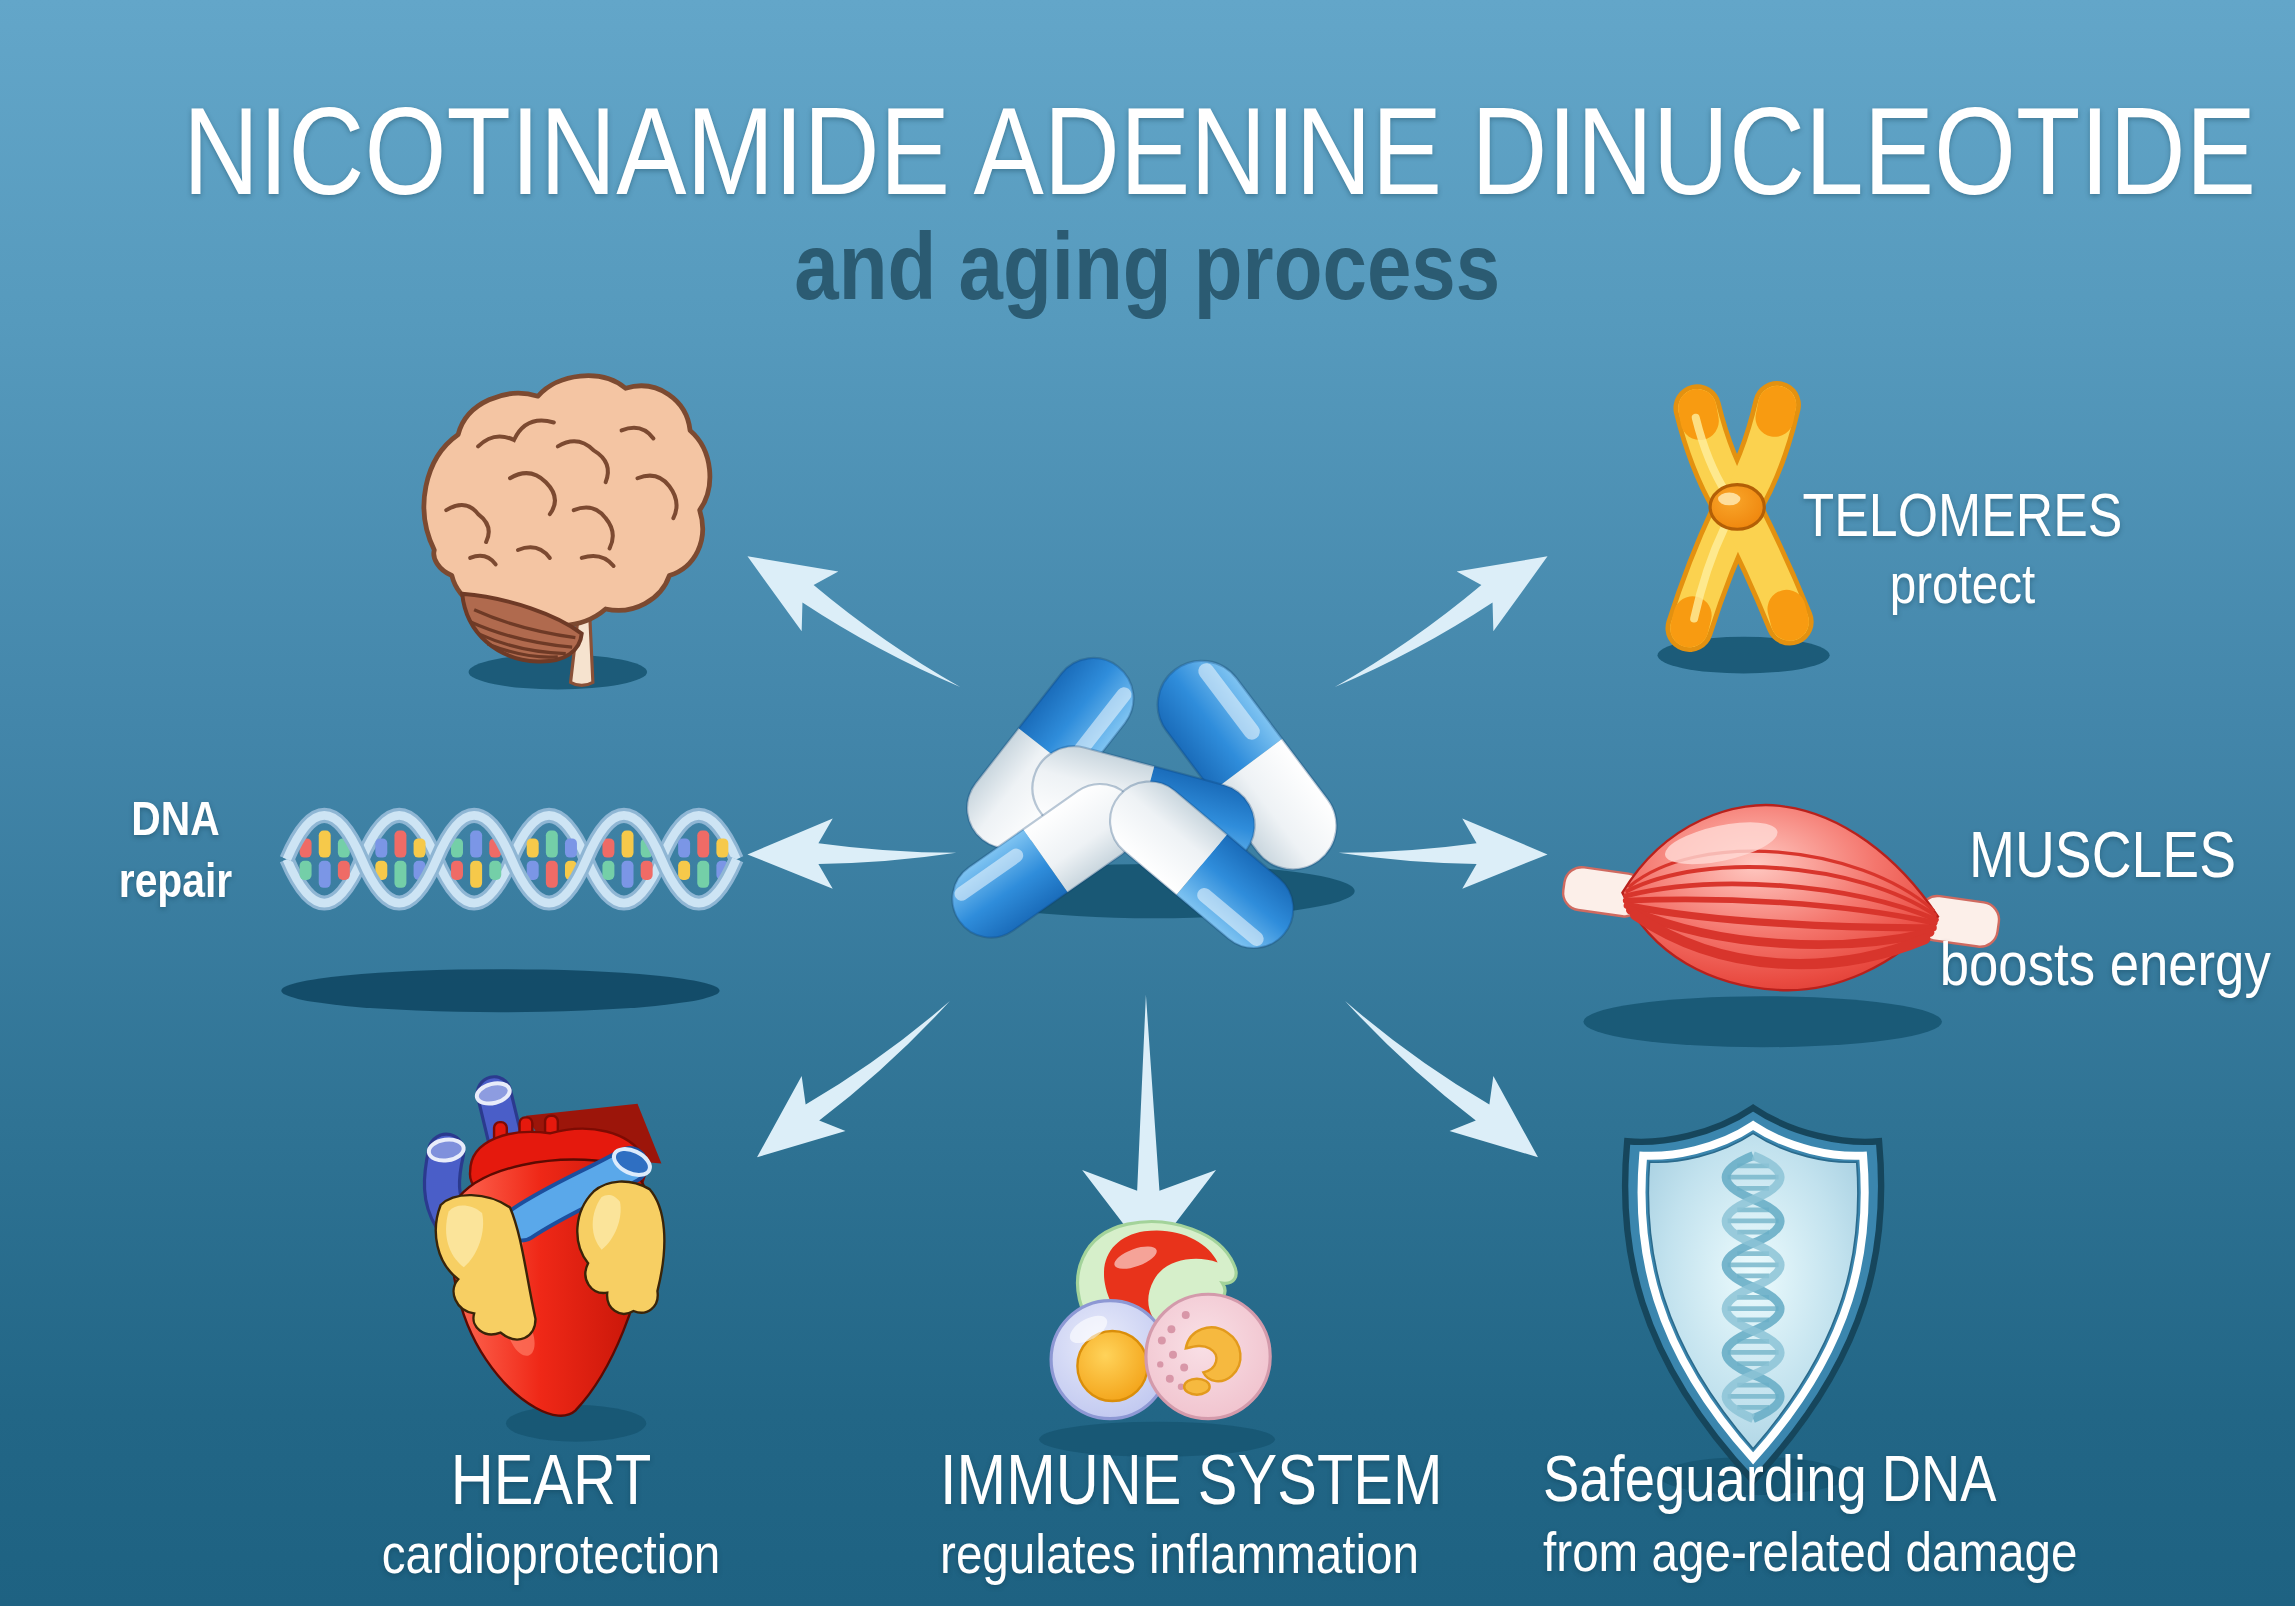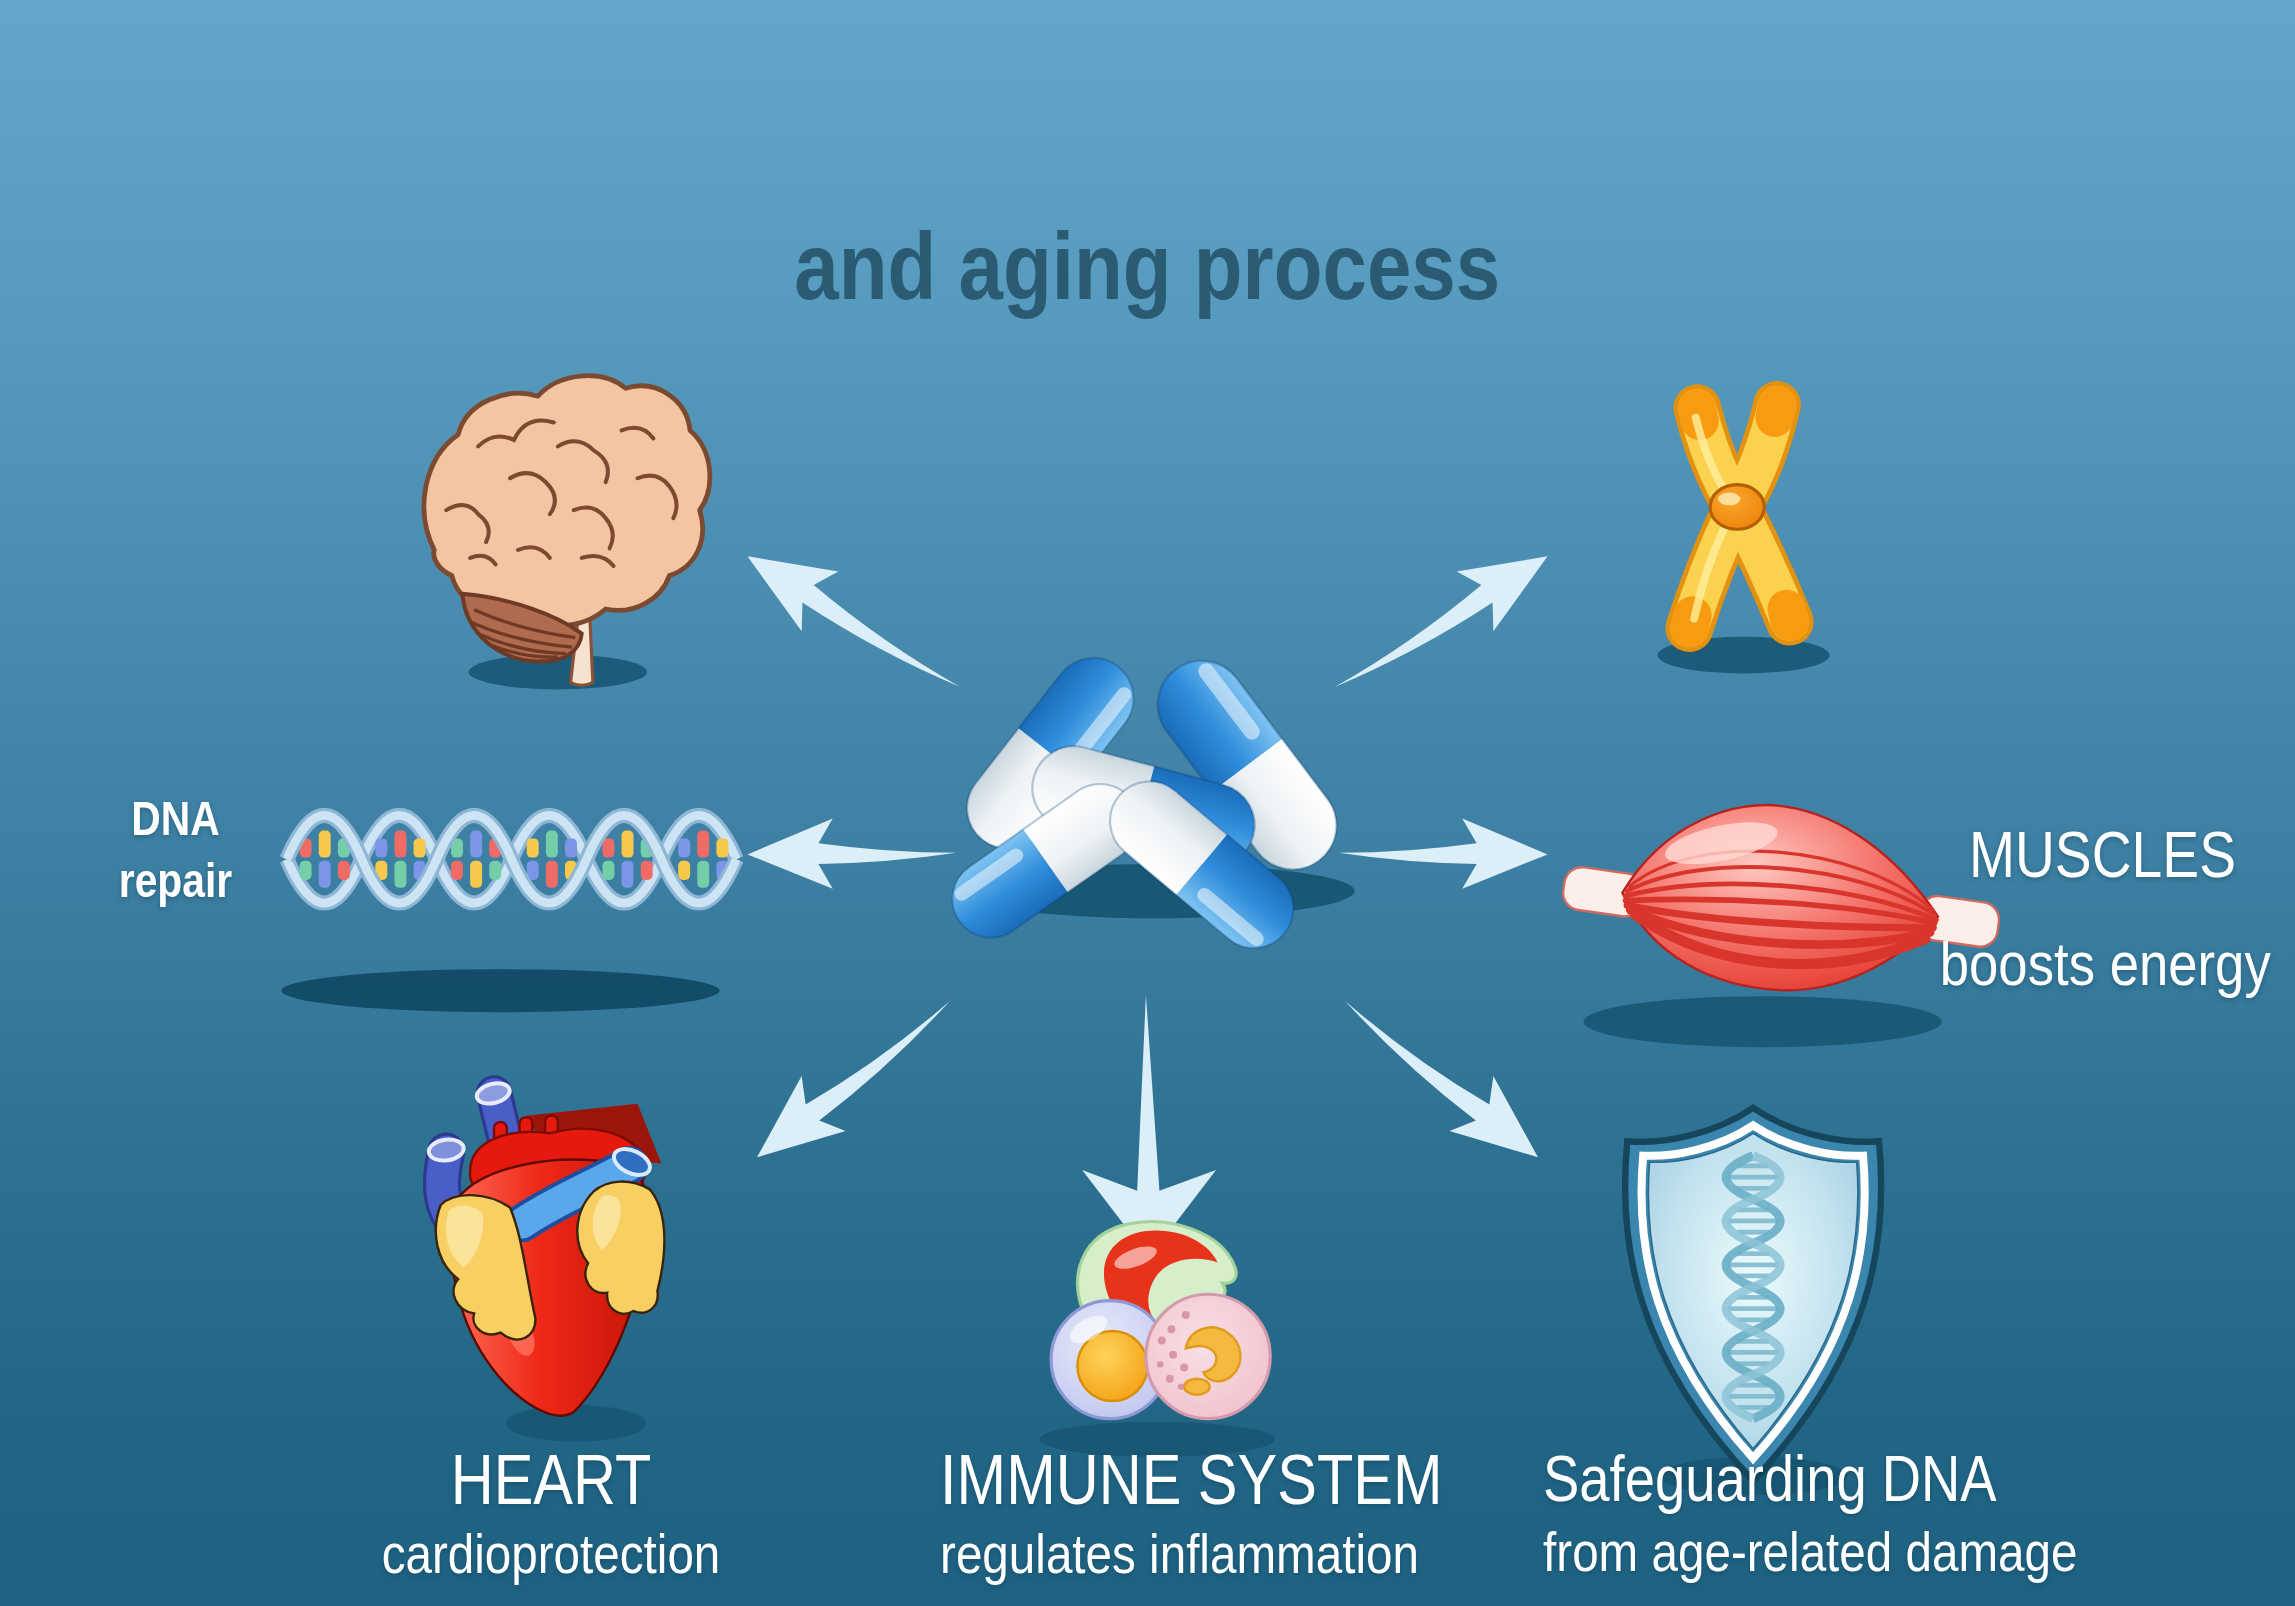--- a/index.html
+++ b/index.html
@@ -318,22 +318,27 @@
           <path d="M2180,1711 L2220,1711"></path>
         <path d="M2180,1738 L2220,1738"></path>
           <path d="M2168,1752 L2232,1752"></path>
           <path d="M2180,1766 L2220,1766"></path>
       </g>
       <path d="M2200,1450 Q2132,1477 2200,1505 Q2268,1532 2200,1560 Q2132,1587 2200,1615 Q2268,1642 2200,1670 Q2132,1697 2200,1725 Q2268,1752 2200,1780" fill="none" stroke="#69aec6" stroke-width="11" opacity=".9"></path>
       <path d="M2200,1450 Q2268,1477 2200,1505 Q2132,1532 2200,1560 Q2268,1587 2200,1615 Q2132,1642 2200,1670 Q2268,1697 2200,1725 Q2132,1752 2200,1780" fill="none" stroke="#8cc3d6" stroke-width="11" opacity=".85"></path>
     </g>
   </svg>
 
+  <div id="title" class="label"><span class="cond">NICOTINAMIDE ADENINE DINUCLEOTIDE</span></div>
   <div id="subtitle" class="label"><span class="cond">and aging process</span></div>
 
+  <div id="blk-telomeres" class="label">
+    <span class="cond l1">TELOMERES</span>
+    <span class="cond l1 sub">protect</span>
+  </div>
   <div id="blk-dna" class="label">
     <span class="cond l1">DNA</span>
     <span class="cond l1 sub">repair</span>
   </div>
   <div id="blk-heart" class="label">
     <span class="cond l1">HEART</span>
     <span class="cond l1 sub">cardioprotection</span>
   </div>
   <div id="blk-muscles" class="label">
     <span class="cond l1">MUSCLES</span>

